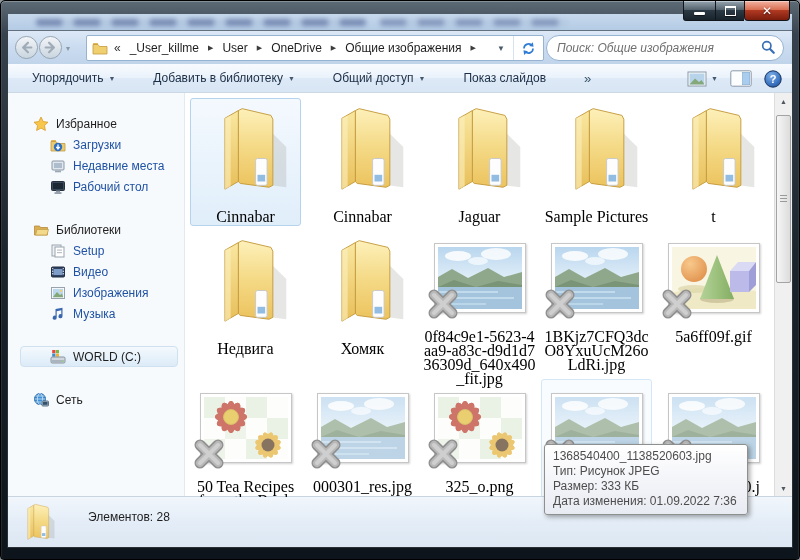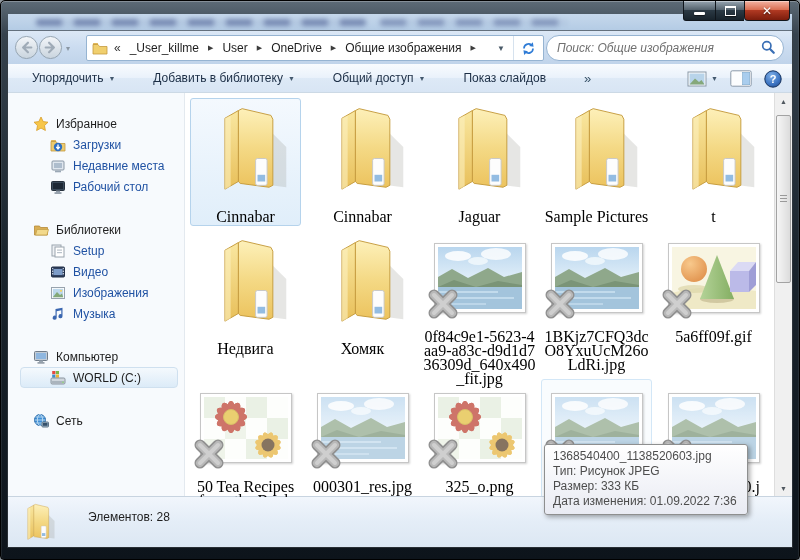--- a/index.html
+++ b/index.html
@@ -327,31 +327,20 @@
             </div>
             <div class="sb-item">
               <span class="sb-ico">
                 <svg viewBox="0 0 16 16" width="16" height="16">
                   <path d="M5.5 3 L12.5 1.8 V10.2 a2 2 0 1 1-1.2-1.85 V4.2 L6.7 5.2 V11.7 a2 2 0 1 1-1.2-1.85 Z" fill="#3a66b0"></path>
                 </svg>
               </span>
               <span>Музыка</span>
             </div>
             <div class="sb-gap"></div>
-            <div class="sb-header">
-              <span class="sb-ico">
-                <svg viewBox="0 0 16 16" width="16" height="16">
-                  <rect x="1.5" y="2.5" width="13" height="9" rx="1" fill="#c3ccd6" stroke="#717d8a"></rect>
-                  <rect x="3" y="4" width="10" height="6" fill="#8fb7e0"></rect>
-                  <rect x="6" y="11.5" width="4" height="1.6" fill="#9aa6b2"></rect>
-                  <rect x="4.5" y="13.2" width="7" height="1.4" fill="#7e8a97"></rect>
-                </svg>
-              </span>
-              <span>Компьютер</span>
-            </div>
             <div class="sb-item sel">
               <span class="sb-ico">
                 <svg viewBox="0 0 16 16" width="16" height="16">
                   <rect x="2.2" y="1" width="3.2" height="3.2" fill="#e6483f"></rect>
                   <rect x="5.8" y="1" width="3.2" height="3.2" fill="#7ab648"></rect>
                   <rect x="2.2" y="4.6" width="3.2" height="3.2" fill="#3f8ccc"></rect>
                   <rect x="5.8" y="4.6" width="3.2" height="3.2" fill="#f2b430"></rect>
                   <rect x="1" y="8" width="14" height="6" rx="1.2" fill="#cfd6dd" stroke="#8a949e"></rect>
                   <rect x="1.4" y="11" width="13.2" height="2.6" rx="1" fill="#aab4bd"></rect>
                   <circle cx="13" cy="12.2" r=".8" fill="#8de06e"></circle>

